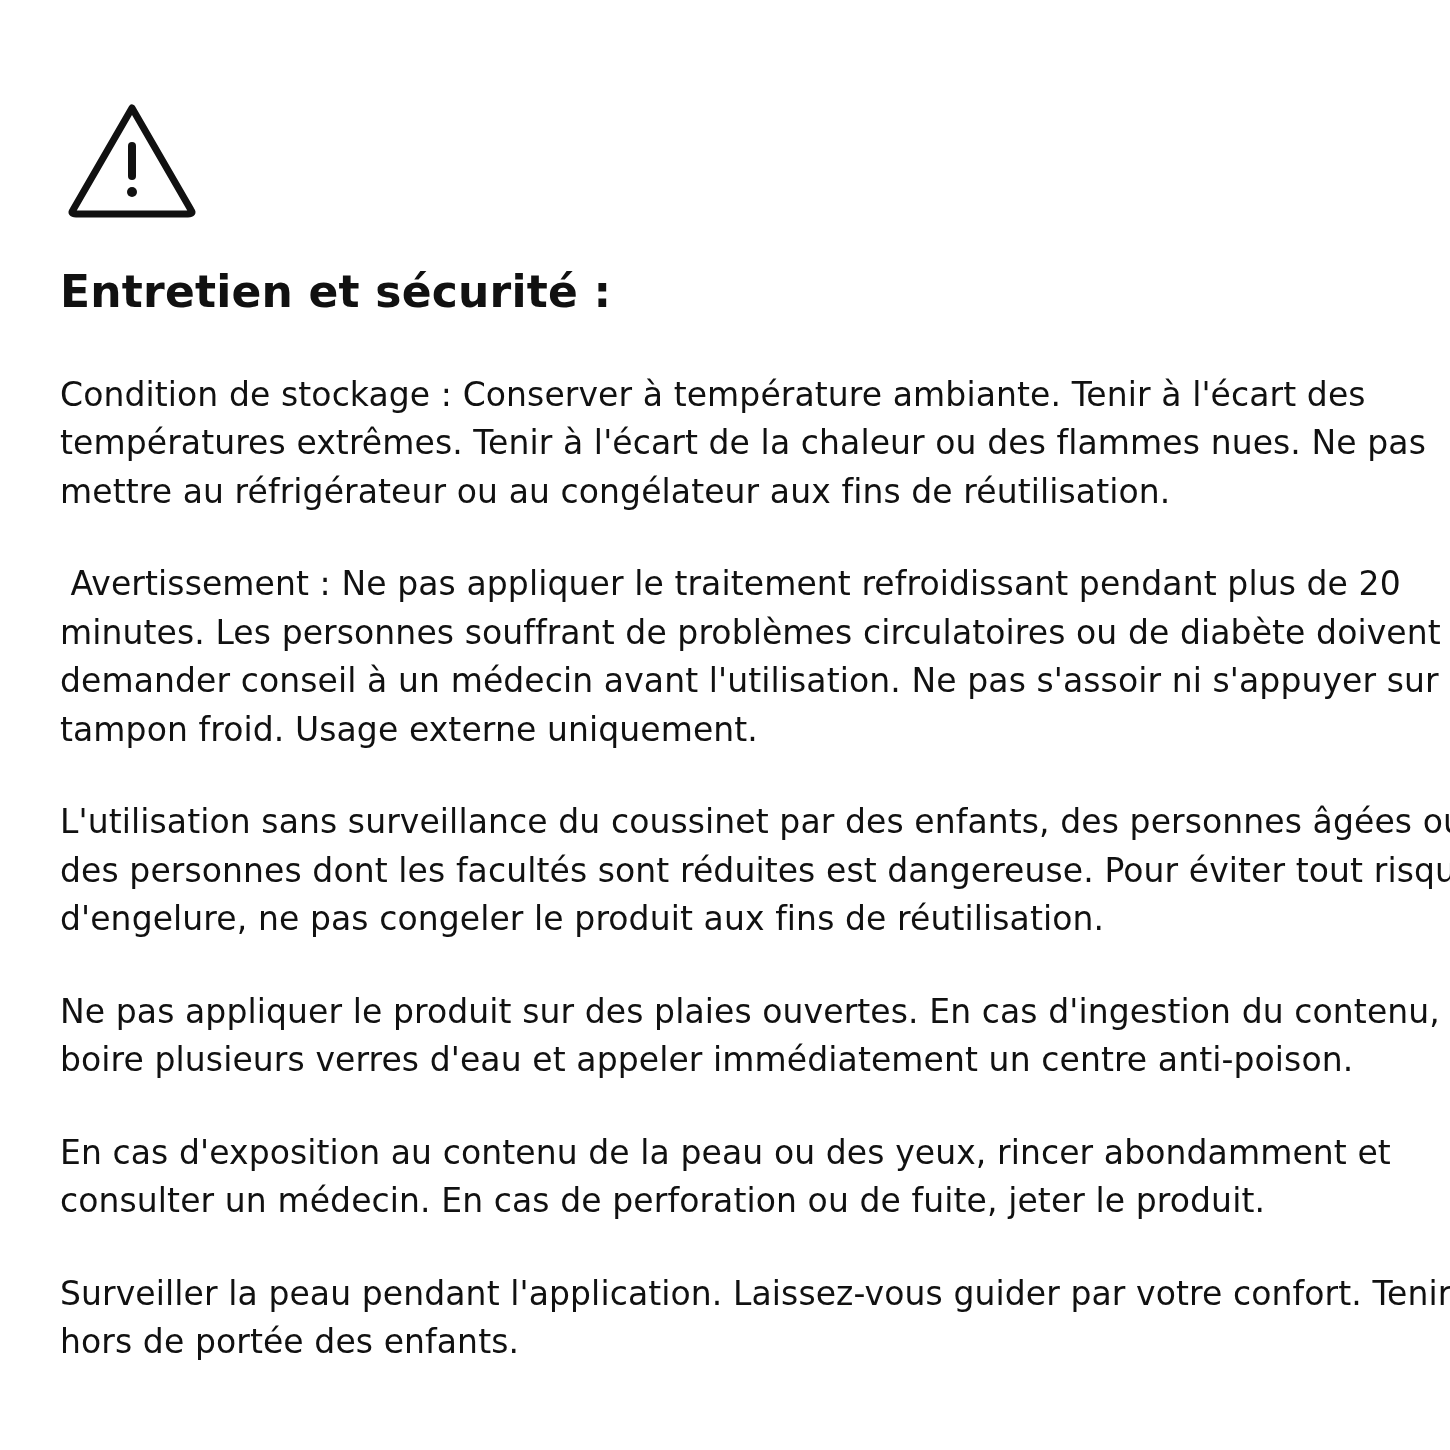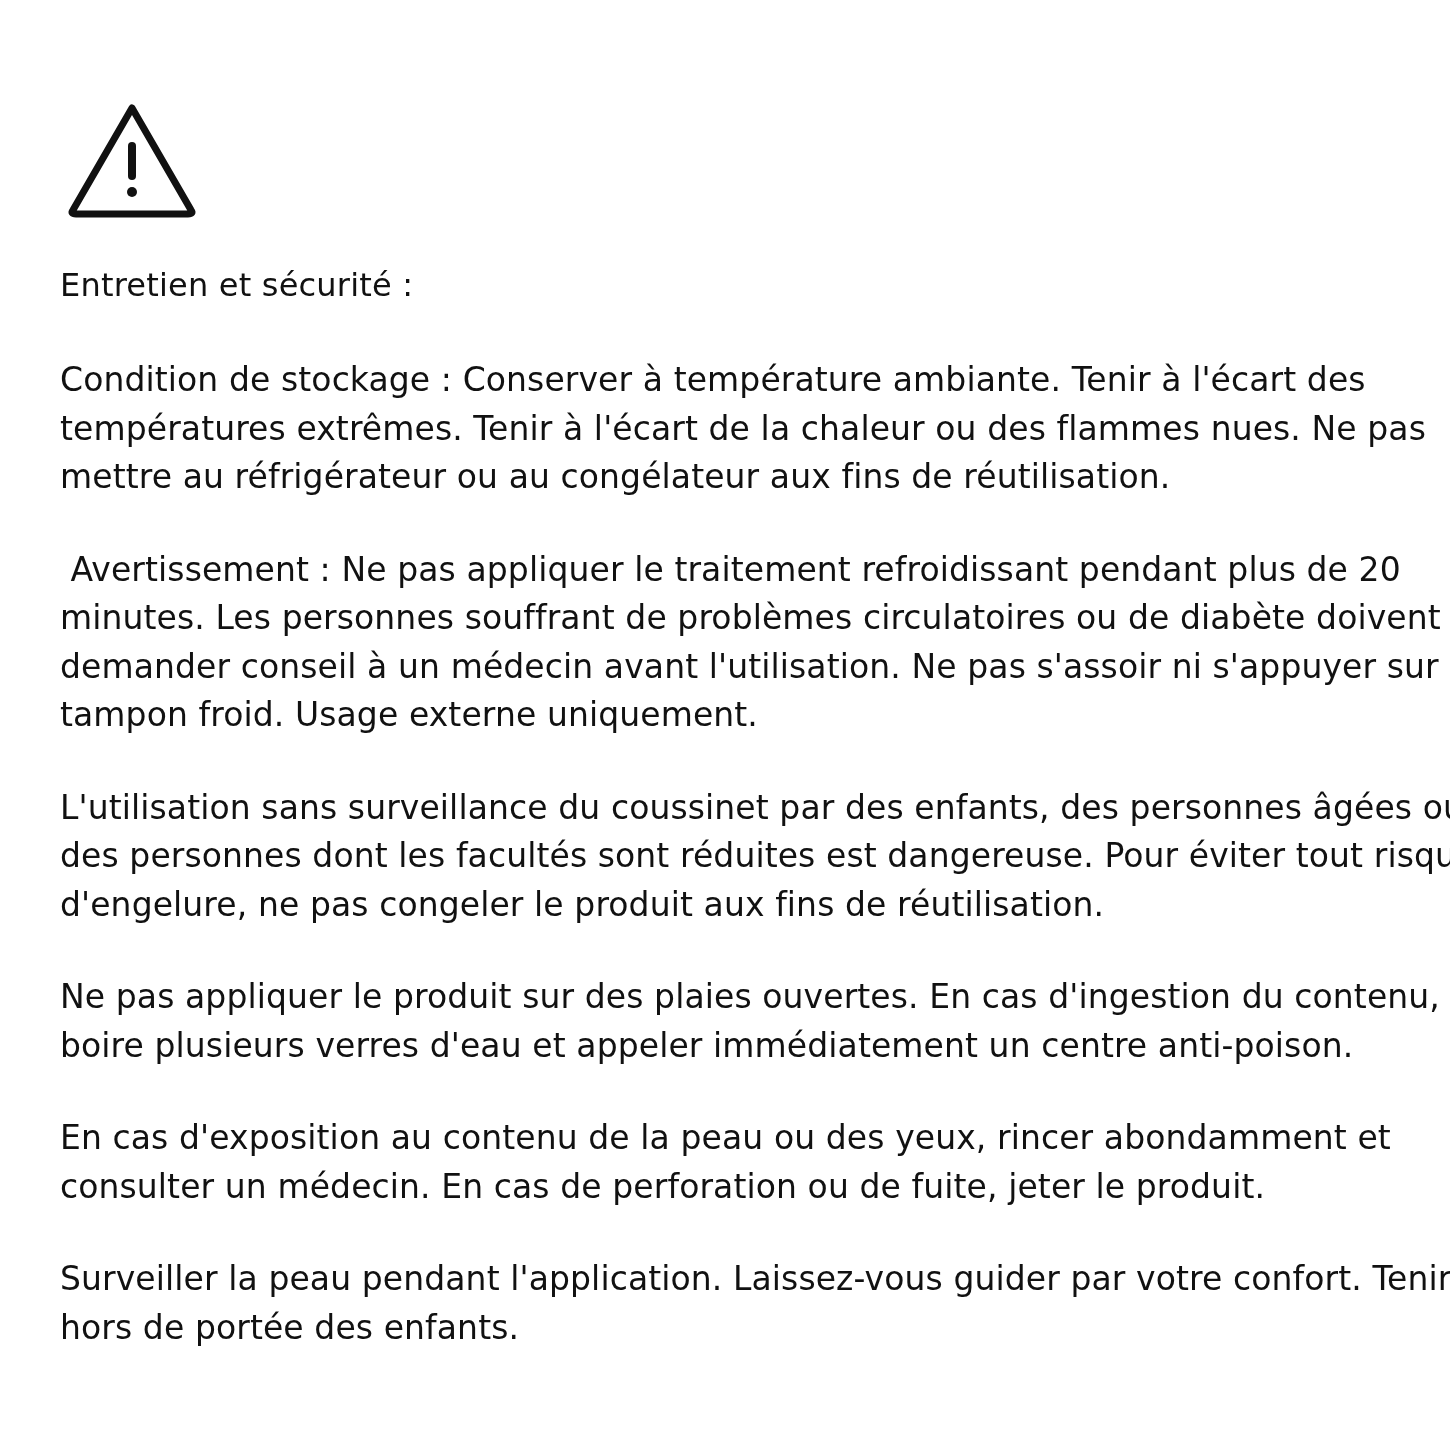--- a/index.html
+++ b/index.html
@@ -21,22 +21,22 @@
     box-sizing: border-box;
     padding: 100px 0 0 60px;
   }
   .warning-icon {
     width: 130px;
     height: 118px;
     display: block;
     margin-left: 7px;
   }
   .section-title {
-    font-size: 32px;
-    font-weight: normal;
+    font-size: 44px;
+    font-weight: bold;
     letter-spacing: 0.2px;
     margin-top: 48px;
     margin-bottom: 0;
     line-height: 1.2;
   }
   .body-block {
     font-size: 33px;
     line-height: 1.47;
     letter-spacing: 0.1px;
     margin-top: 44px;

